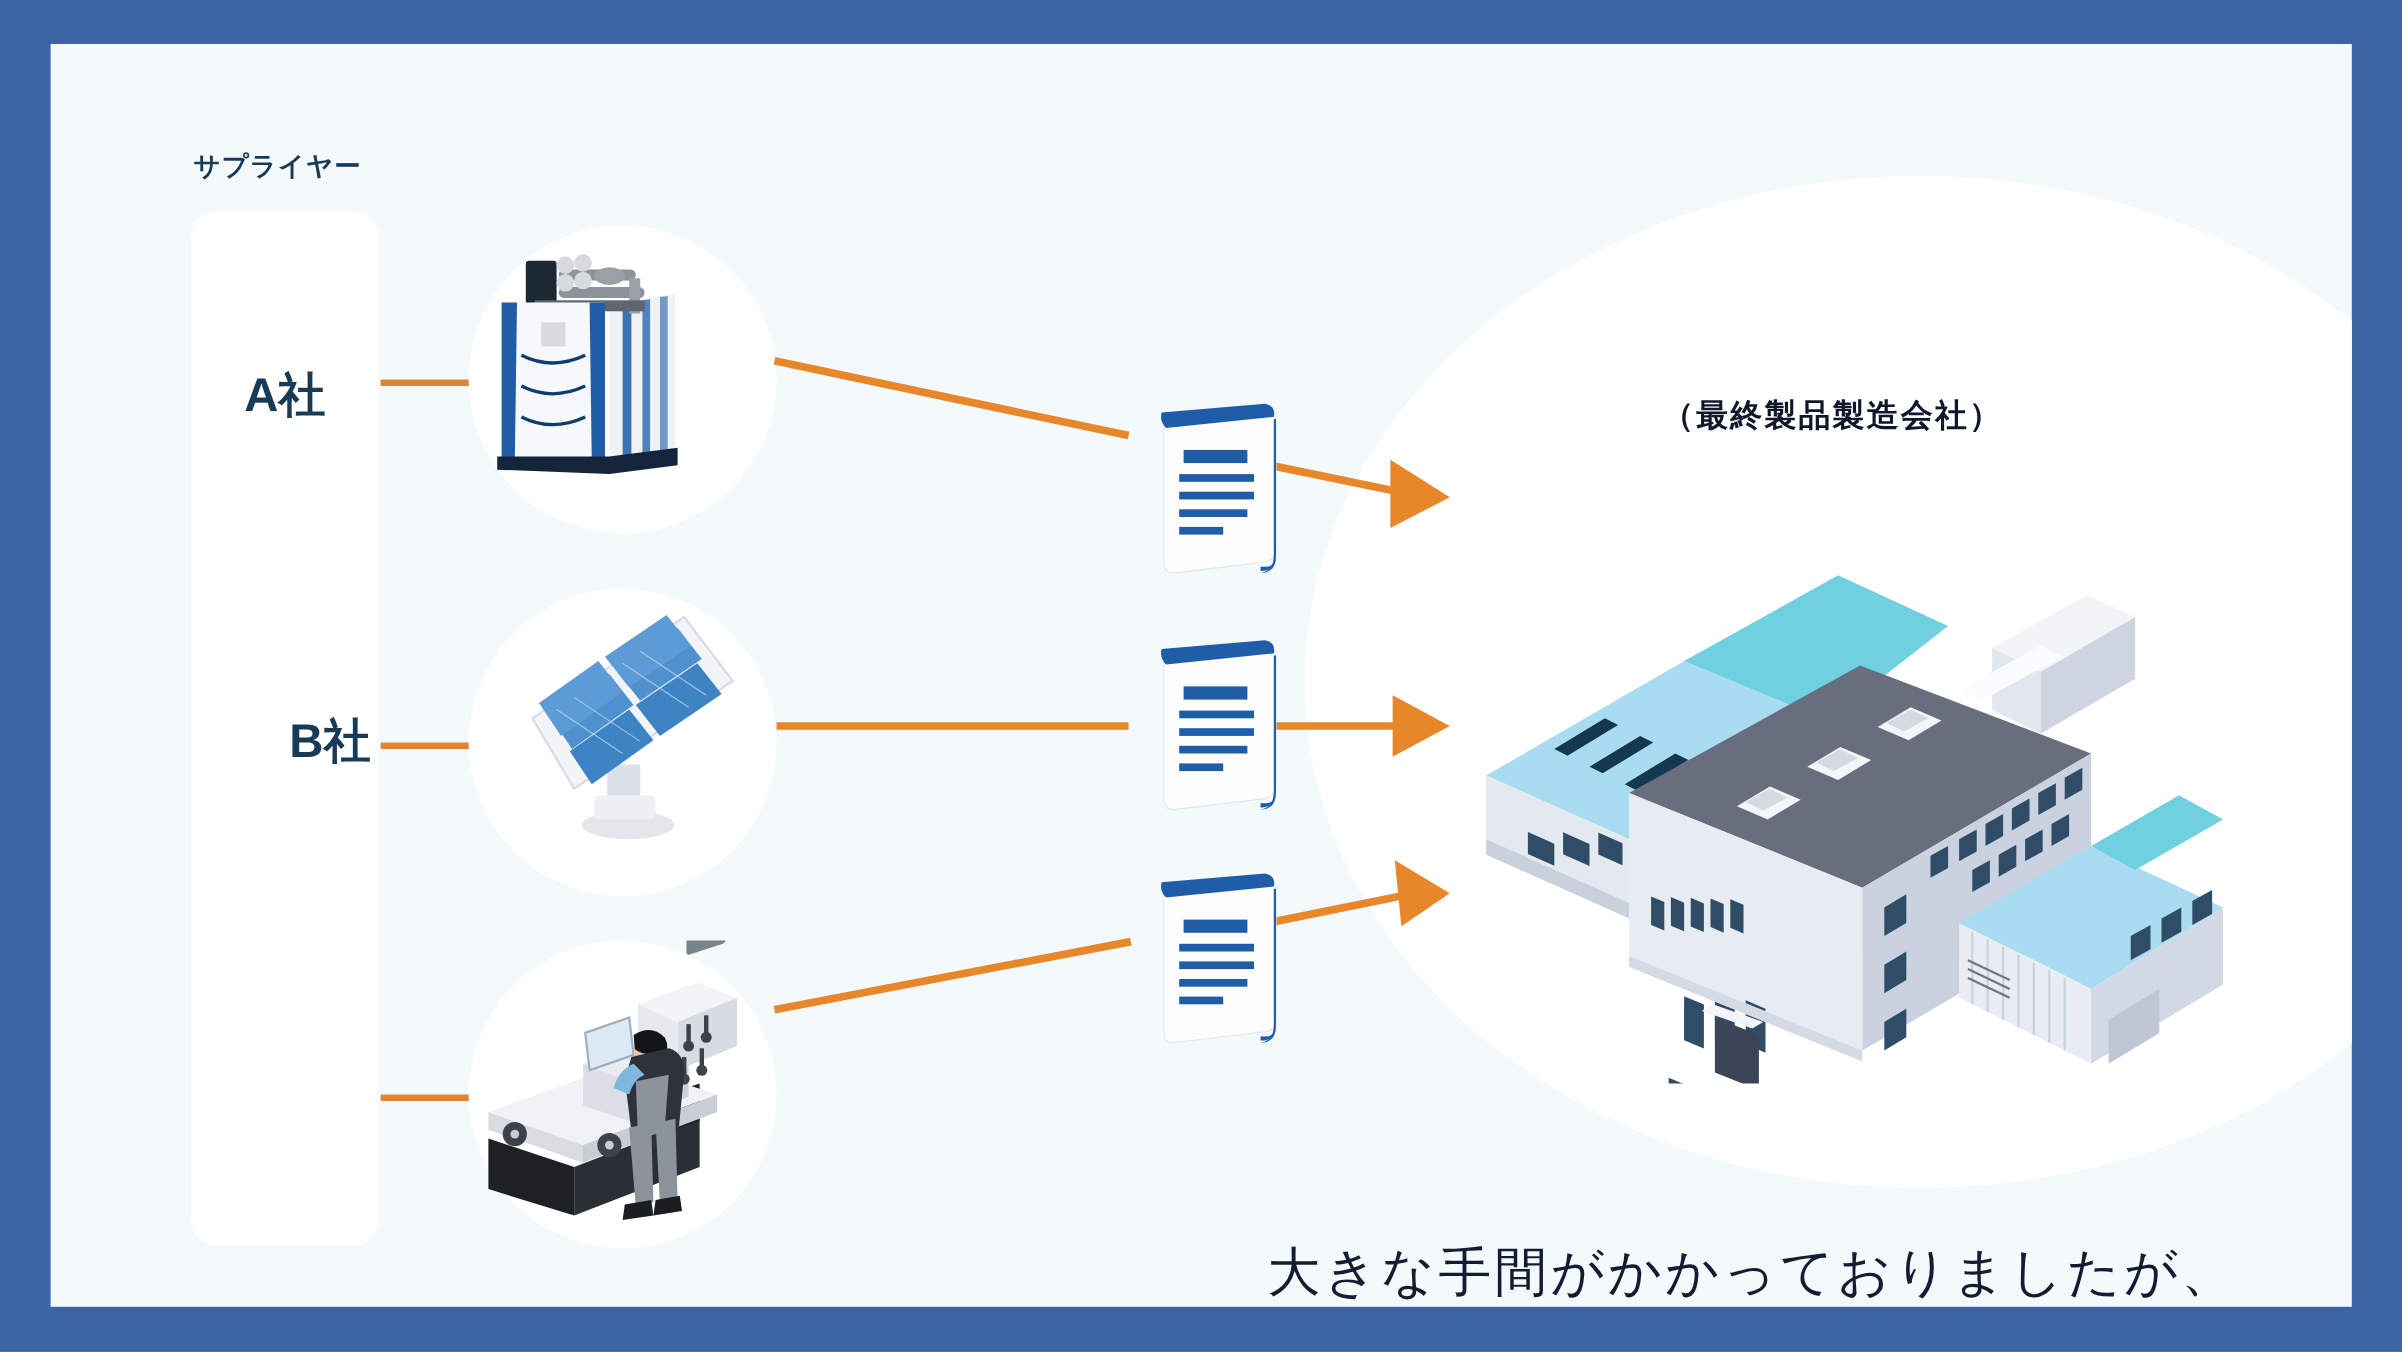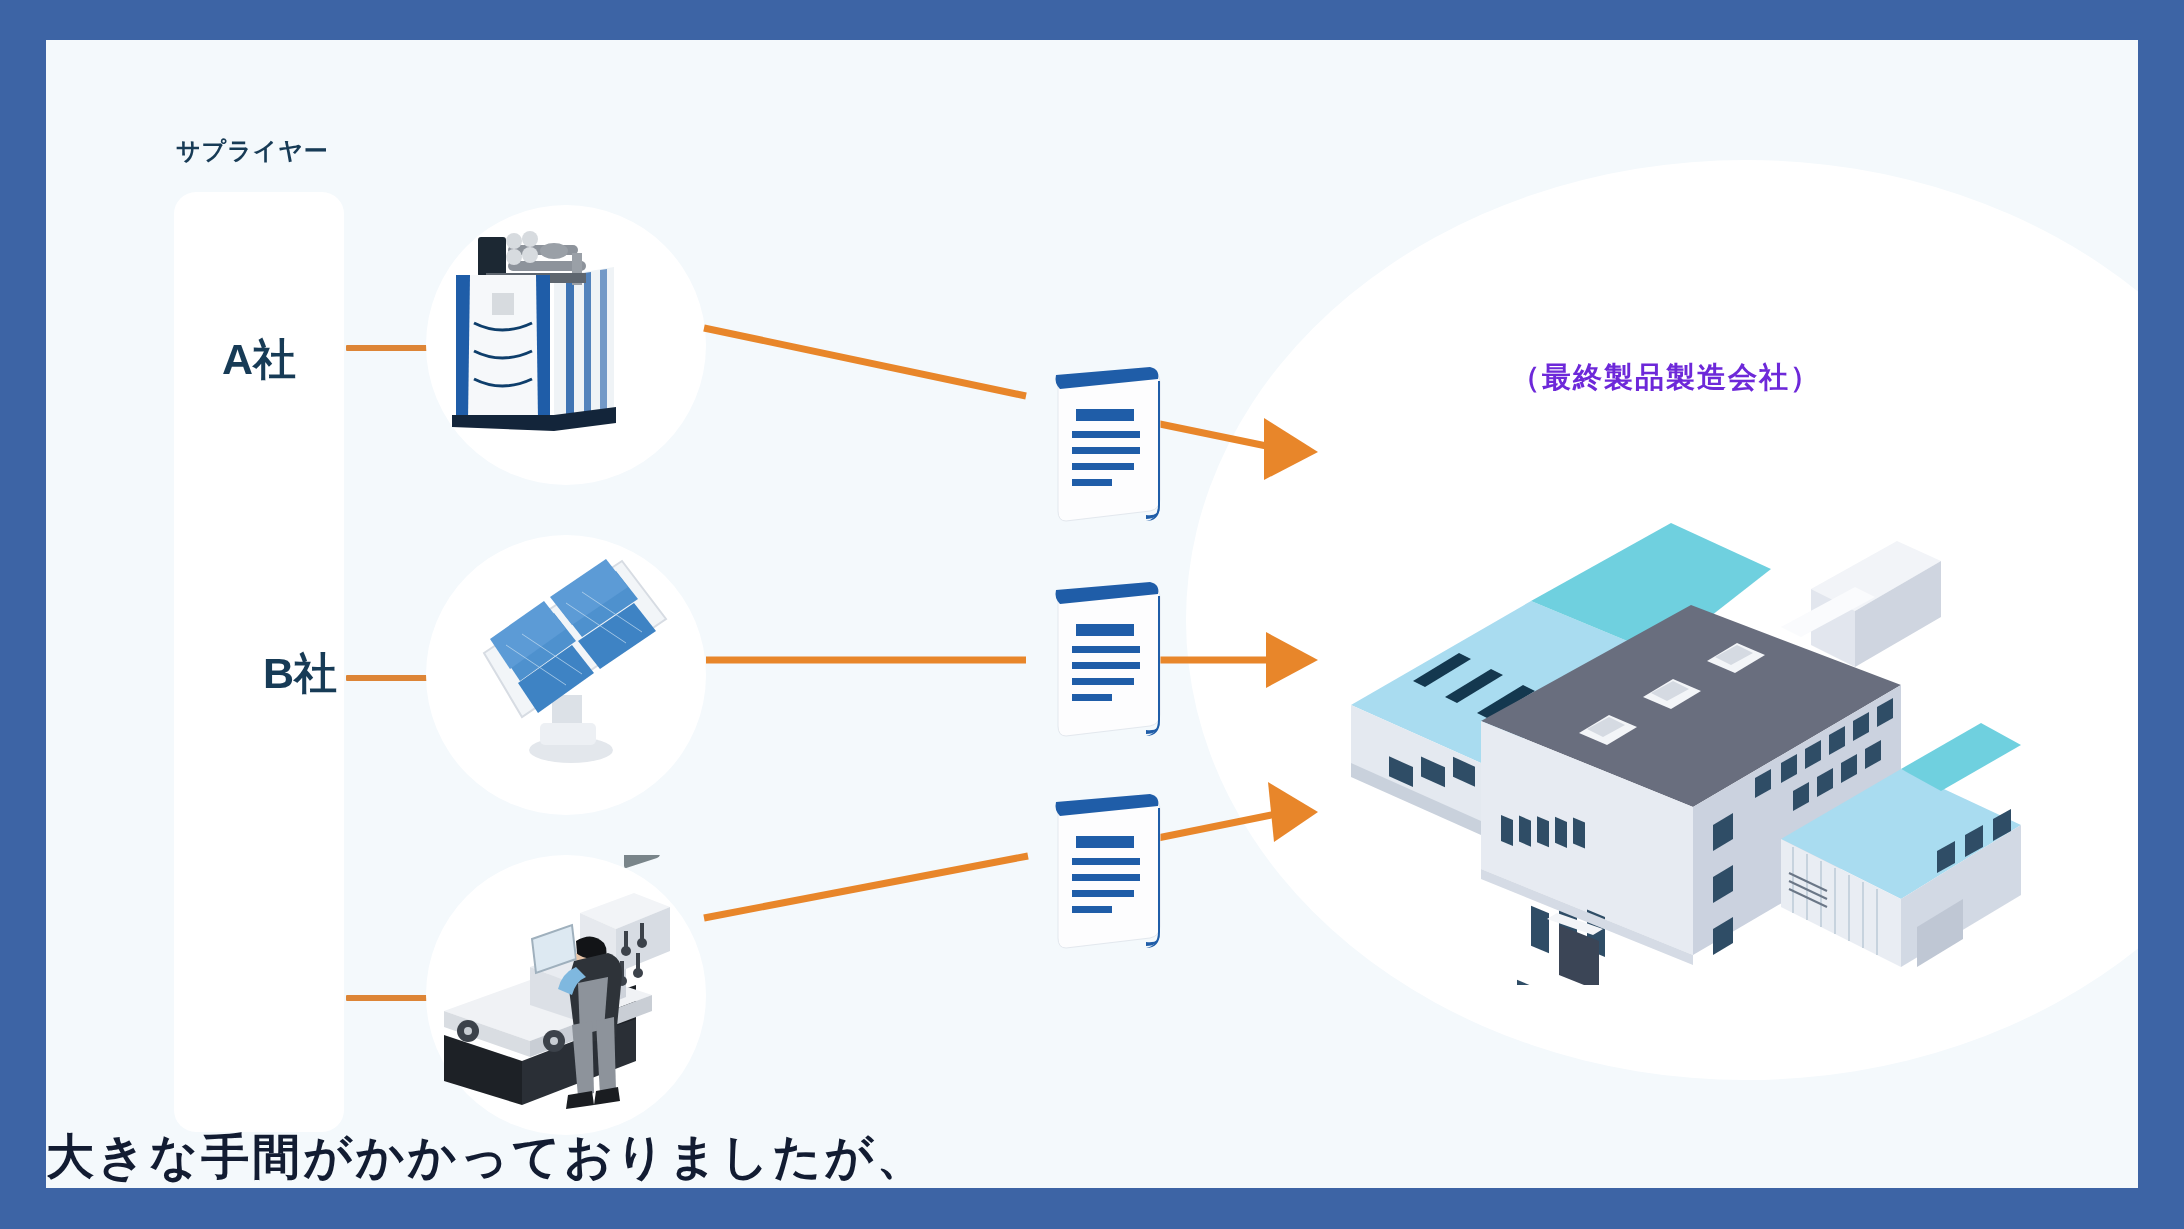--- a/index.html
+++ b/index.html
@@ -77,33 +77,33 @@
     white-space:nowrap;
   }
   .maker-sub{
     position:absolute;
     left:1380px;top:318px;
     width:480px;
     text-align:center;
     font-size:29px;
     font-weight:bold;
     letter-spacing:2px;
-    color:#6d28d9;
+    color:#0f172a;
     white-space:nowrap;
   }
   
   .factory{position:absolute;left:1295px;top:455px;width:680px;height:490px;}
   
   .caption{
     position:absolute;
     left:0;top:1085px;
     width:1988px;
-    text-align:left;
+    text-align:right;
     font-size:48px;
-    font-weight:bold;
+    font-weight:normal;
     letter-spacing:3px;
     color:#121C32;
     white-space:nowrap;
   }
 </style>
 </head>
 <body>
 
 <div class="slide">
 

